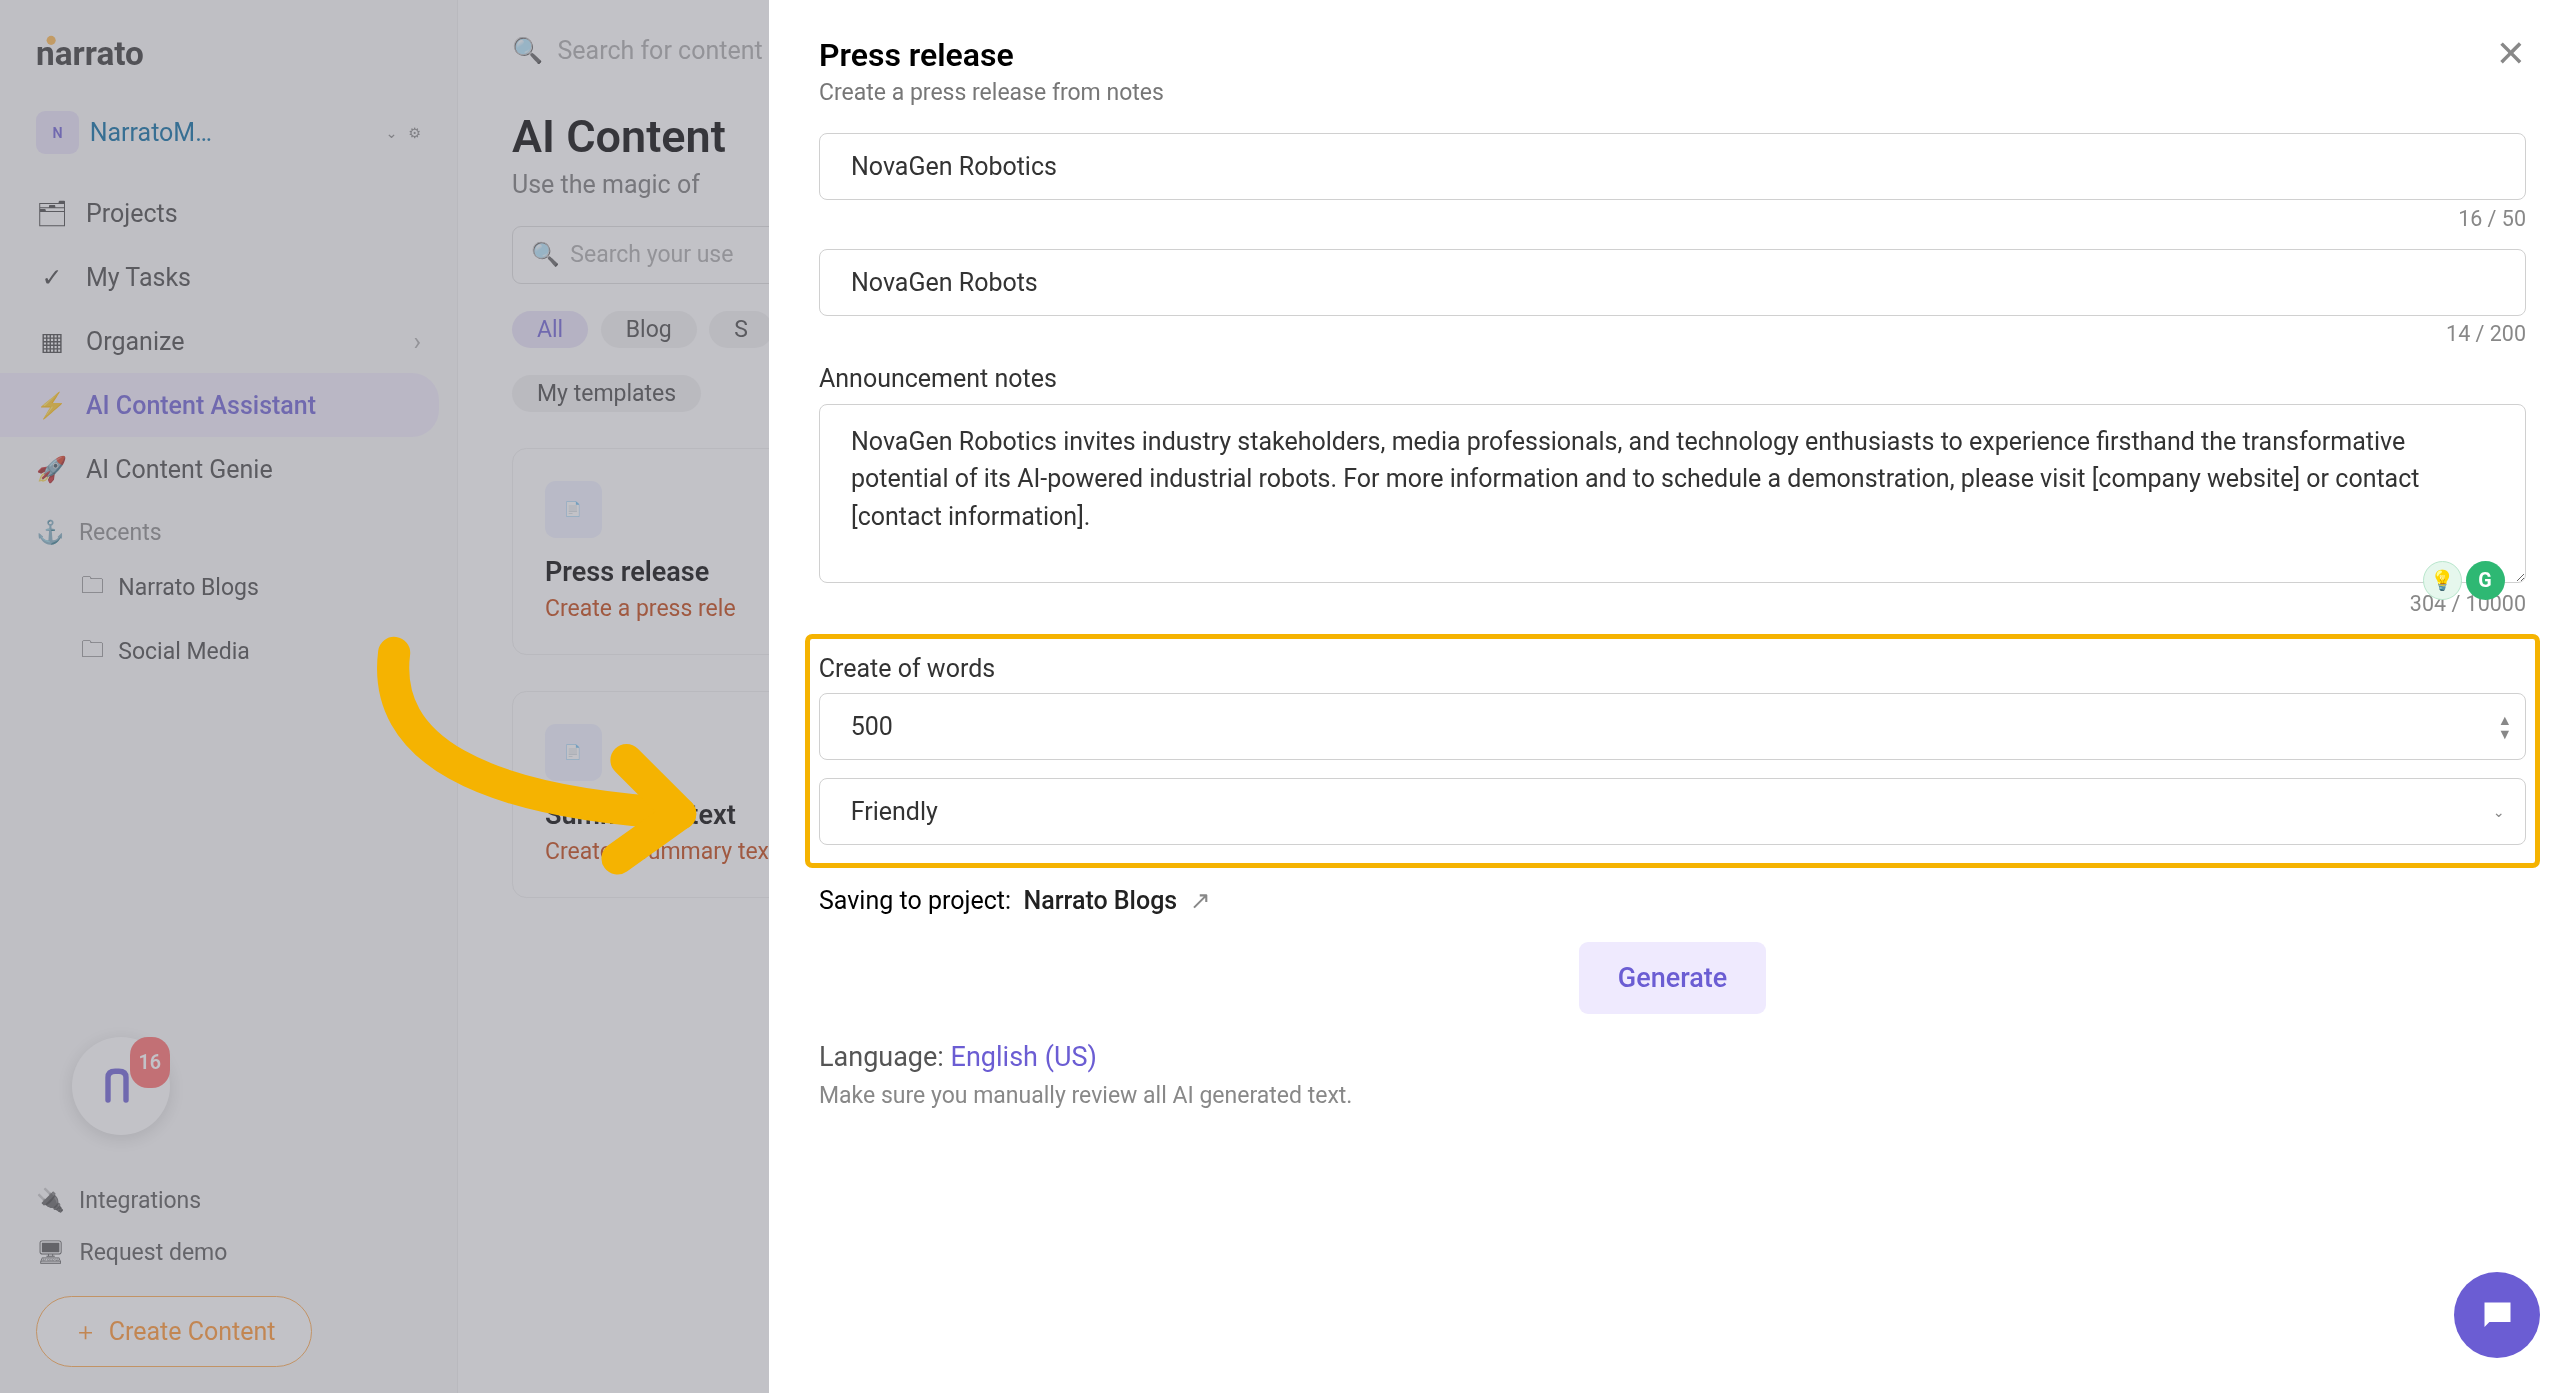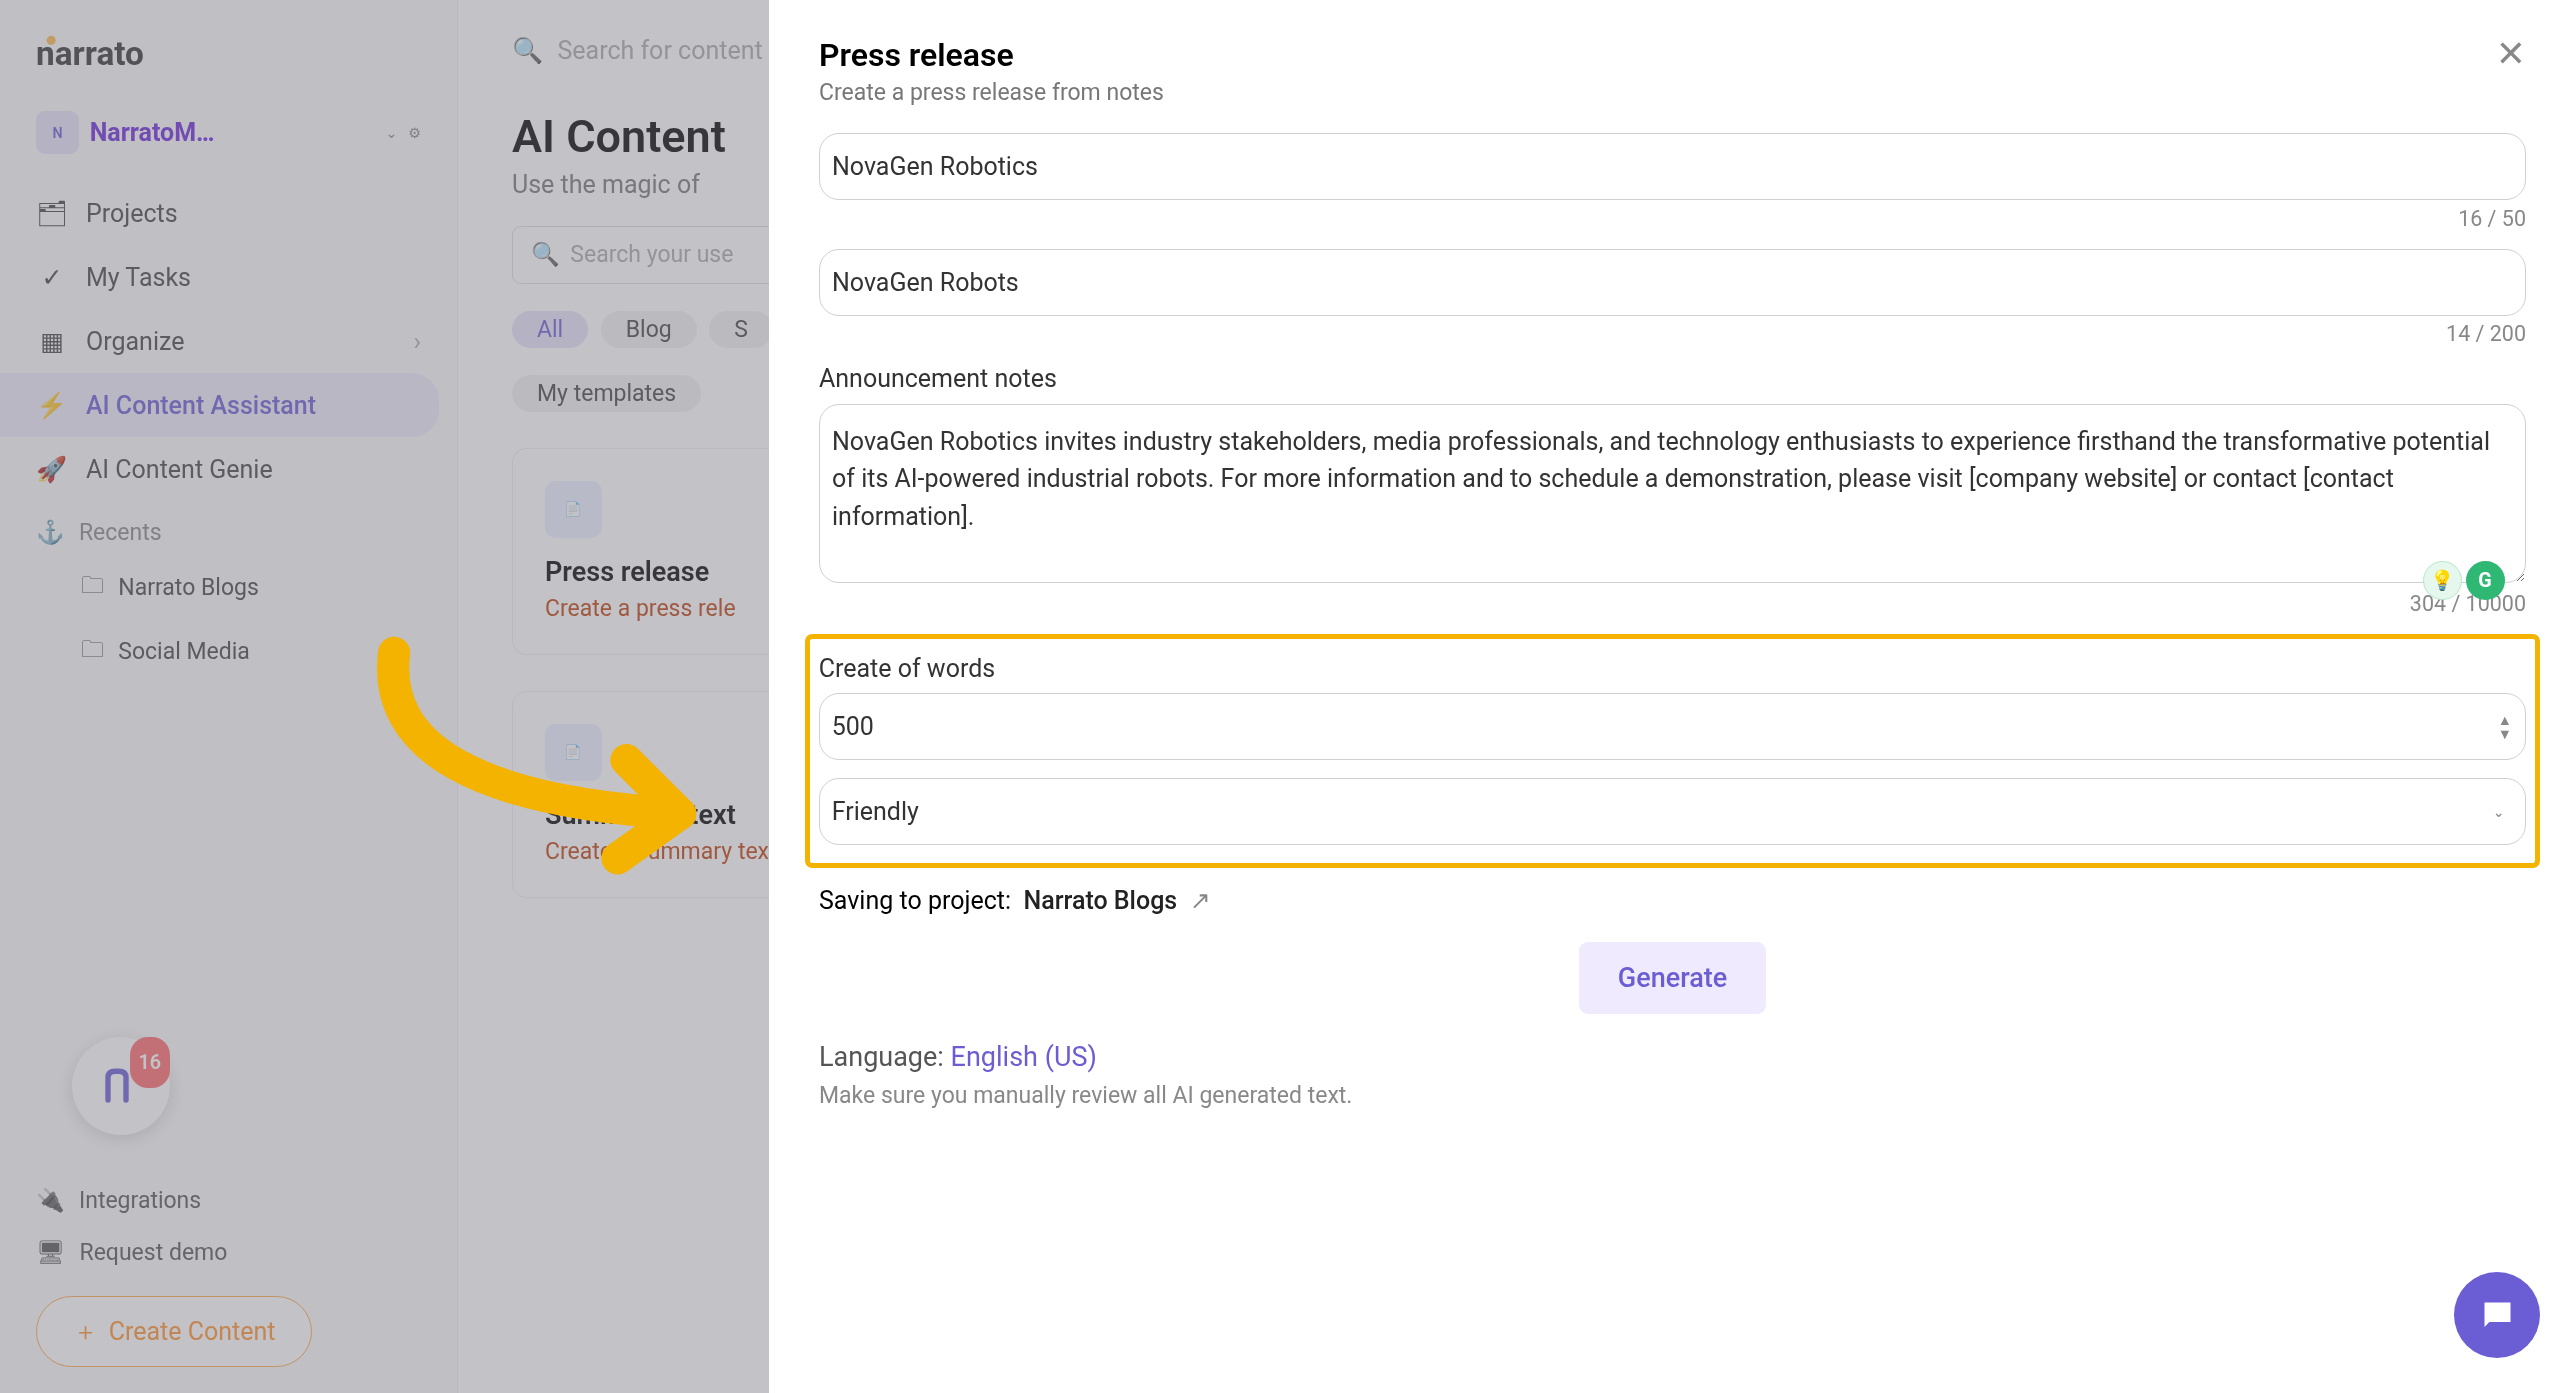--- a/index.html
+++ b/index.html
@@ -4,21 +4,21 @@
 <style>
 * { margin: 0; padding: 0; box-sizing: border-box; font-family: -apple-system, BlinkMacSystemFont, "Segoe UI", Roboto, sans-serif; }
 body { background: #fff; width: 2576px; height: 1394px; overflow: hidden; position: relative; }
 
 
 .sidebar { position: absolute; left: 0; top: 0; width: 458px; height: 100%; background: #fafafa; border-right: 0.9px solid #eee; padding: 27px 0; }
 .logo { margin: 0 36px 27px 36px; }
 .logo svg { height: 54px; }
 .workspace { display: flex; align-items: center; gap: 10.7px; padding: 0 36px; margin-bottom: 27px; }
 .ws-badge { width: 43px; height: 43px; background: #e8e2f8; border-radius: 9px; display: flex; align-items: center; justify-content: center; font-weight: 600; color: #6b5dd3; }
-.ws-name { flex: 1; font-weight: 700; color: #6d28d9; font-size: 25px; }
+.ws-name { flex: 1; font-weight: 400; color: #0369a1; font-size: 25px; }
 .chev { color: #888; }
 .gear { color: #888; }
 
 .nav-item { display: flex; align-items: center; gap: 18px; padding: 16px 36px; color: #444; font-size: 25px; cursor: pointer; }
 .nav-item.active { background: #f1ecfb; color: #6b5dd3; font-weight: 500; border-radius: 0 27px 27px 0; margin-right: 18px; }
 .nav-item .ico { width: 32px; height: 32px; display: flex; align-items: center; justify-content: center; }
 .nav-section { padding: 18px 36px 9px; color: #888; font-size: 23px; display: flex; align-items: center; gap: 14.3px; }
 .recents-item { padding: 12.5px 36px 12.5px 81px; display: flex; align-items: center; gap: 14.3px; color: #444; font-size: 23px; }
 
 .sidebar-bottom { position: absolute; bottom: 27px; left: 0; right: 0; padding: 0 36px; }
@@ -47,21 +47,21 @@
 
 .overlay { position: absolute; inset: 0; background: rgba(120,120,130,.45); }
 .modal { position: absolute; left: 769px; top: 0; right: 0; bottom: 0; background: #fff; padding: 36px 50px; overflow: auto; }
 .modal-head { display: flex; justify-content: space-between; align-items: flex-start; margin-bottom: 27px; }
 .modal-title { font-size: 32px; font-weight: 600; }
 .modal-sub { color: #777; font-size: 23px; margin-top: 5.4px; }
 .close { font-size: 36px; color: #888; cursor: pointer; line-height: 1; }
 
 .field { margin-bottom: 18px; }
 .field-label { font-size: 25px; color: #333; margin-bottom: 10.7px; display: block; }
-.input, .textarea, .select { width: 100%; border: 0.9px solid #d0d0d0; border-radius: 20px; padding: 18px 12px; font-size: 25px; color: #333; background: #fff; }
+.input, .textarea, .select { width: 100%; border: 0.9px solid #d0d0d0; border-radius: 8px; padding: 18px 31px; font-size: 25px; color: #333; background: #fff; }
 .textarea { min-height: 179px; resize: vertical; line-height: 1.5; font-family: inherit; }
 .counter { text-align: right; color: #888; font-size: 21.5px; margin-top: 5.4px; }
 .number-wrap { position: relative; }
 .stepper { position: absolute; right: 14.3px; top: 50%; transform: translateY(-50%); display: flex; flex-direction: column; color: #888; font-size: 14.3px; line-height: 1; }
 .select-wrap { position: relative; }
 .select-wrap .chev-down { position: absolute; right: 21.5px; top: 50%; transform: translateY(-50%); color: #888; }
 
 .highlight-box { border: 5.4px solid #f5b301; border-radius: 7.2px; padding: 14.3px 9px 18px; margin: 0 -14.3px 18px; }
 
 .saving-row { display: flex; align-items: center; gap: 12.5px; font-size: 25px; margin: 18px 0 27px; }

